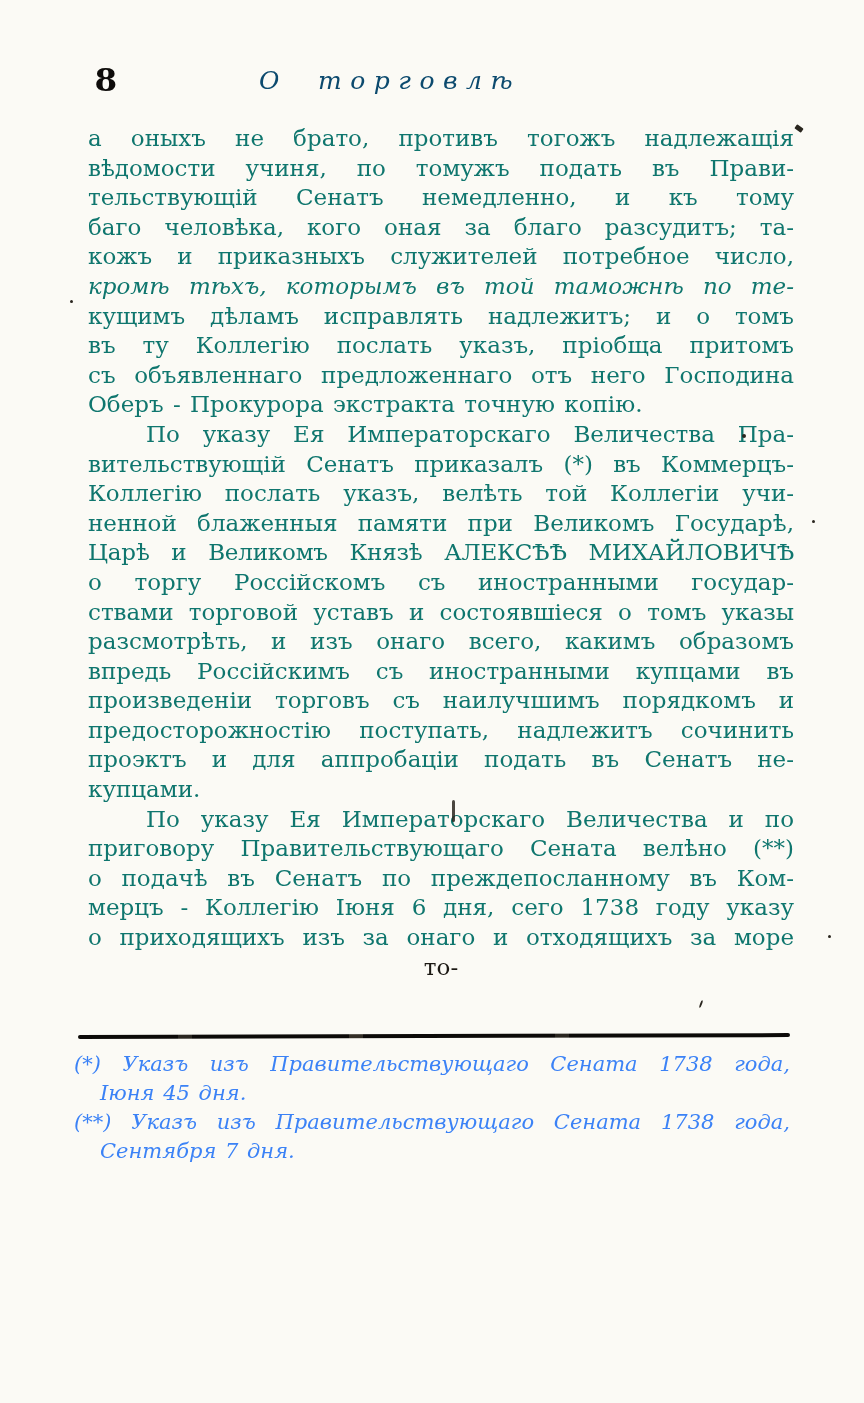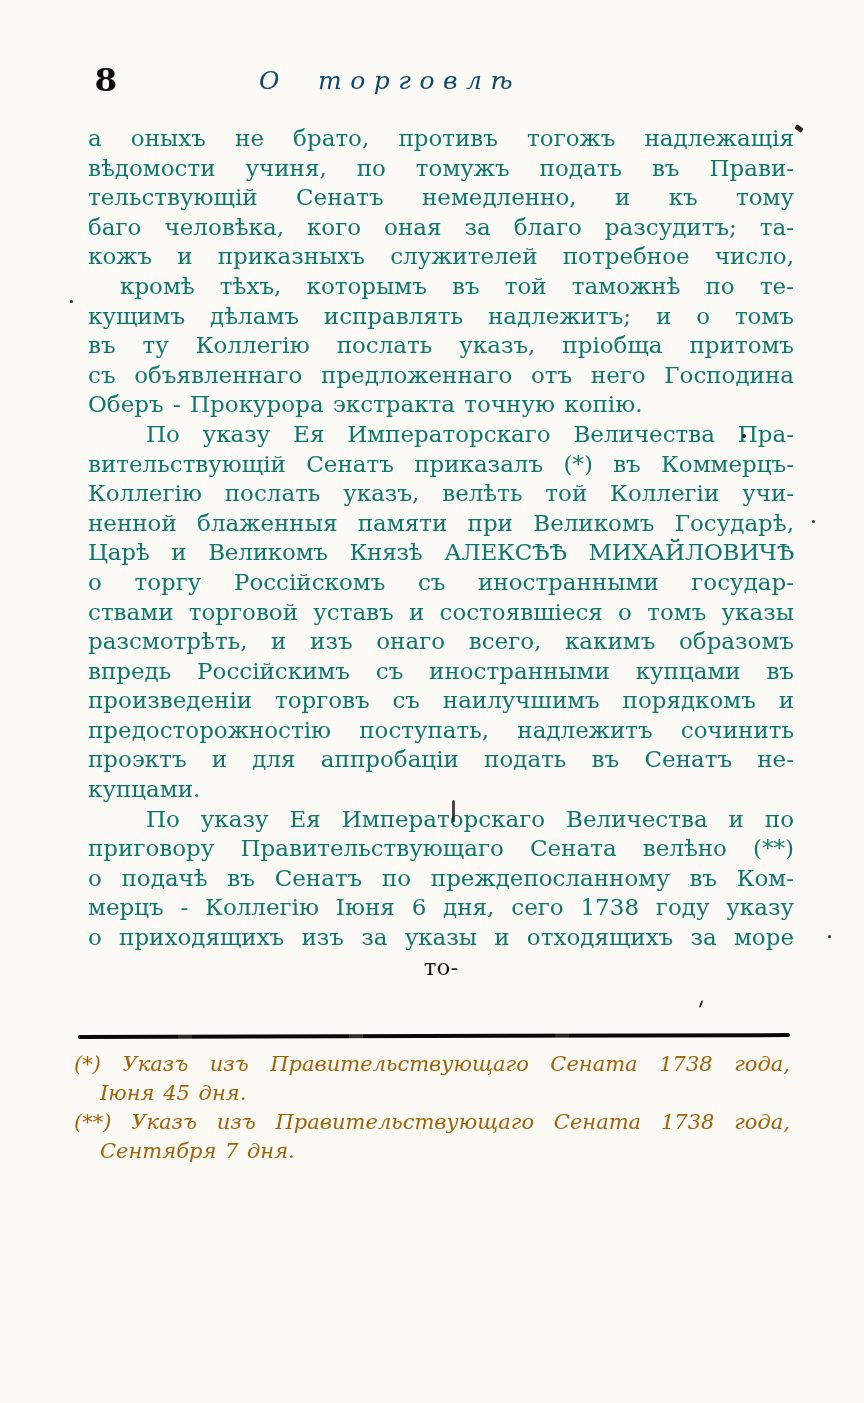--- a/index.html
+++ b/index.html
@@ -26,35 +26,35 @@
     position:absolute;left:88px;top:124px;width:706px;
   }
   .line{
     font-size:23px;line-height:29.6px;height:29.6px;
     color:#0f766e;
     text-align:justify;text-align-last:justify;
     white-space:nowrap;overflow:visible;
     word-spacing:2px;
   }
   .line.end{text-align-last:left;}
-  .line.italic{margin-left:32px;}
+  .line.italic{font-style:italic;}
   .line.indent{text-indent:58px;}
   .line.caps{letter-spacing:-0.2px;}
   .catchword{
     font-size:23px;line-height:29.6px;height:29.6px;
     text-align:center;color:#1b1813;
   }
   .fn-rule{
     position:absolute;left:78px;top:1034px;width:712px;height:4px;
     background:linear-gradient(90deg,#0c0a08 0 14%,#2a2620 14% 16%,#0c0a08 16% 38%,#332e26 38% 40%,#0c0a08 40% 67%,#2a2620 67% 69%,#0c0a08 69% 100%);
     border-radius:2px;transform:rotate(-0.15deg);
   }
   .footnotes{
     position:absolute;left:74px;top:1050px;width:716px;
-    font-style:italic;color:#a16207;
+    font-style:italic;color:#3b82f6;
   }
   .fn-line{
     font-size:21px;line-height:29px;height:29px;
     text-align:justify;text-align-last:justify;
     white-space:nowrap;word-spacing:2px;
   }
   .fn-line.cont{text-align-last:left;text-indent:26px;}
   .speck{position:absolute;background:#2a261f;border-radius:50%;}
   .speck.s1{left:795px;top:126px;width:8px;height:5px;transform:rotate(35deg);border-radius:1px;}
   .speck.s2{left:452px;top:800px;width:3px;height:22px;border-radius:2px;opacity:.85;}
@@ -101,21 +101,21 @@
       <div class="line">предосторожностію поступать, надлежитъ сочинить</div>
       <div class="line">проэктъ и для аппробаціи подать въ Сенатъ не-</div>
       <div class="line end">купцами.</div>
     </div>
 
     <div>
       <div class="line indent">По указу Ея Императорскаго Величества и по</div>
       <div class="line">приговору Правительствующаго Сената велѣно (**)</div>
       <div class="line">о подачѣ въ Сенатъ по преждепосланному въ Ком-</div>
       <div class="line">мерцъ - Коллегію Іюня 6 дня, сего 1738 году указу</div>
-      <div class="line">о приходящихъ изъ за указы и отходящихъ за море</div>
+      <div class="line">о приходящихъ изъ за онаго и отходящихъ за море</div>
     </div>
 
     <div class="catchword">то-</div>
   </div>
 
   <div class="fn-rule"></div>
 
   <div class="footnotes">
     <div class="fn-line">(*) Указъ изъ Правительствующаго Сената 1738 года,</div>
     <div class="fn-line cont">Іюня 45 дня.</div>

